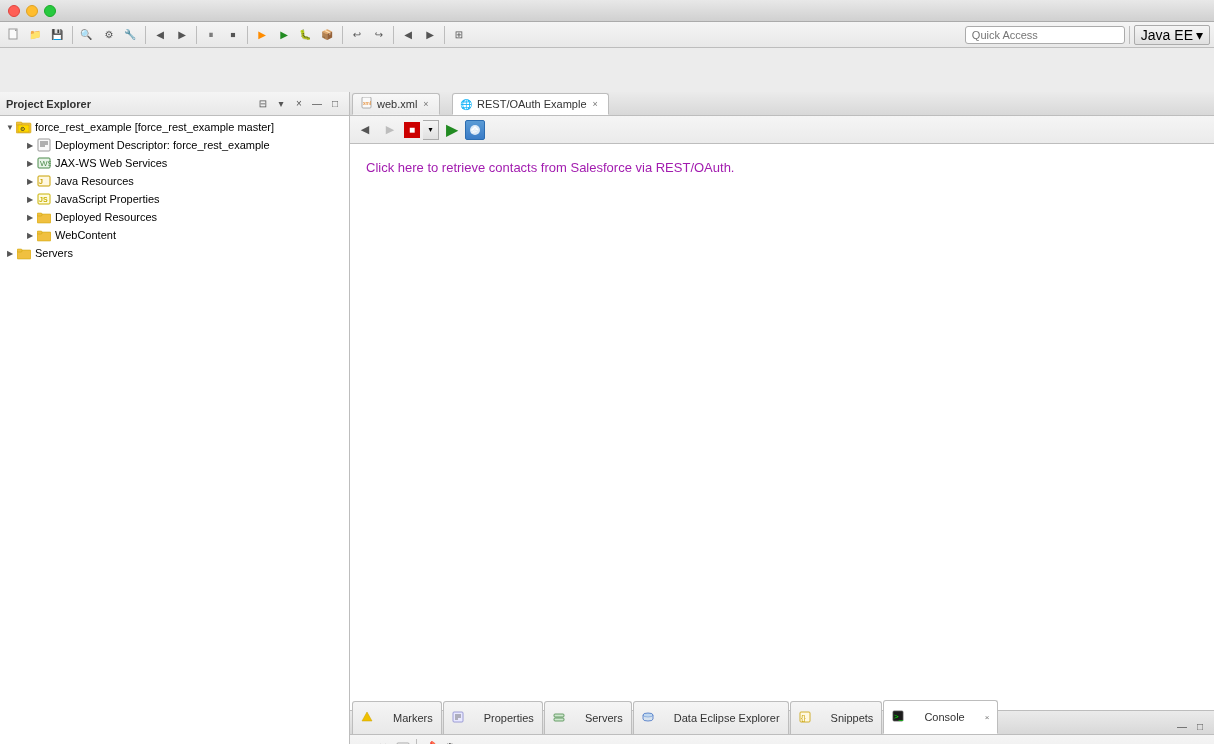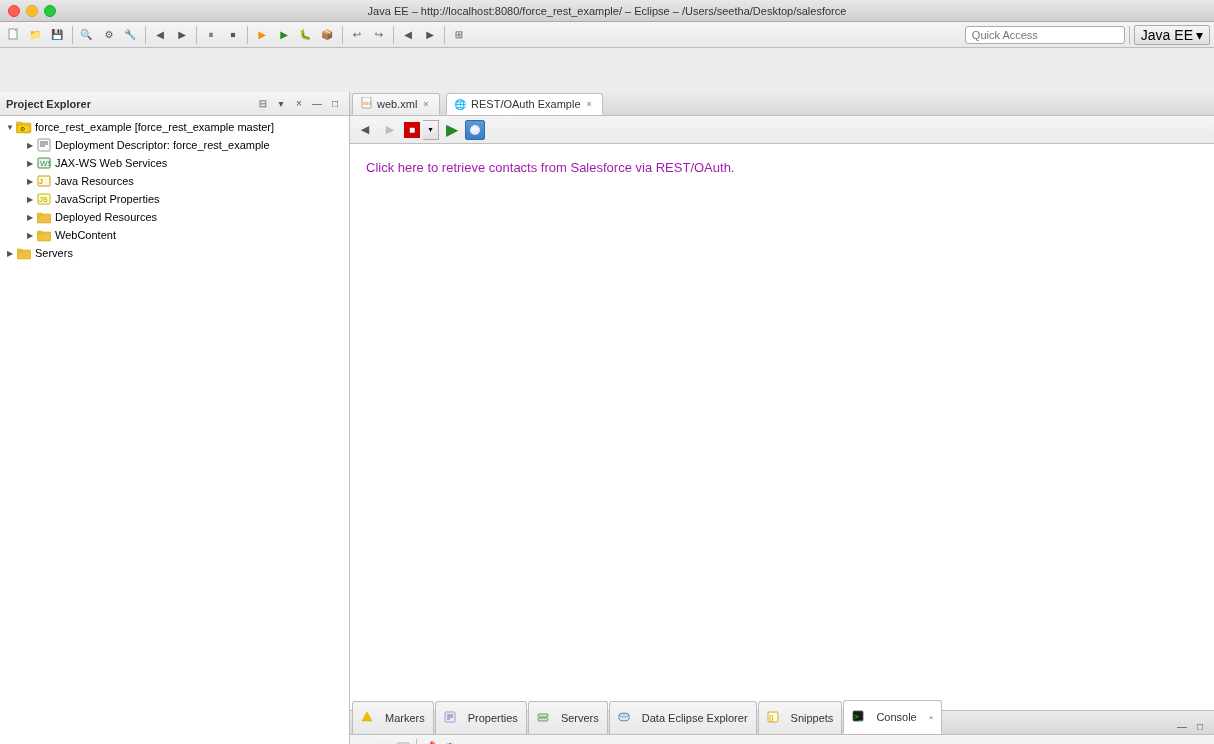--- a/index.html
+++ b/index.html
@@ -190,21 +190,21 @@
     }
 
     
     .tab-bar {
       height: 24px;
       background: linear-gradient(to bottom, #EBEBEB, #D8D8D8);
       border-bottom: 1px solid #BDBDBD;
       display: flex;
       align-items: flex-end;
       padding: 0 2px;
-      gap: 6px;
+      gap: 12px;
     }
     .tab {
       height: 22px;
       padding: 0 8px;
       background: linear-gradient(to bottom, #F8F8F8, #EBEBEB);
       border: 1px solid #BDBDBD;
       border-bottom: 1px solid #F0F0F0;
       border-radius: 3px 3px 0 0;
       display: flex;
       align-items: center;
@@ -344,21 +344,21 @@
     }
     .bottom-tab {
       height: 20px;
       padding: 16px 8px;
       background: linear-gradient(to bottom, #F5F5F5, #E8E8E8);
       border: 1px solid #BDBDBD;
       border-bottom: none;
       border-radius: 3px 3px 0 0;
       display: flex;
       align-items: center;
-      gap: 12px;
+      gap: 20px;
       cursor: pointer;
       font-size: 11px;
       color: #333;
     }
     .bottom-tab.active {
       background: white;
       border-bottom: 1px solid white;
     }
     .bottom-tab-close { font-size: 8px; color: #777; }
     .bottom-tabs-right {
@@ -390,21 +390,20 @@
   </style>
 </head>
 <body>
 
 <div class="titlebar">
   <div class="titlebar-controls">
     <span class="titlebar-btn btn-close"></span>
     <span class="titlebar-btn btn-min"></span>
     <span class="titlebar-btn btn-max"></span>
   </div>
-  <span class="titlebar-title">Java EE – http://localhost:8080/force_rest_example/ – Eclipse – /Users/seetha/Desktop/salesforce</span>
   <div style="width:60px"></div>
 </div>
 
 <div class="toolbar">
 
   <button class="toolbar-btn">
     <svg width="14" height="14" viewBox="0 0 14 14">
         <rect x="2" y="1" width="8" height="10" fill="#FAFAFA" stroke="#999" stroke-width="1"></rect>
         <polygon points="8,1 10,3 10,3 8,3" fill="#999"></polygon>
       </svg>

